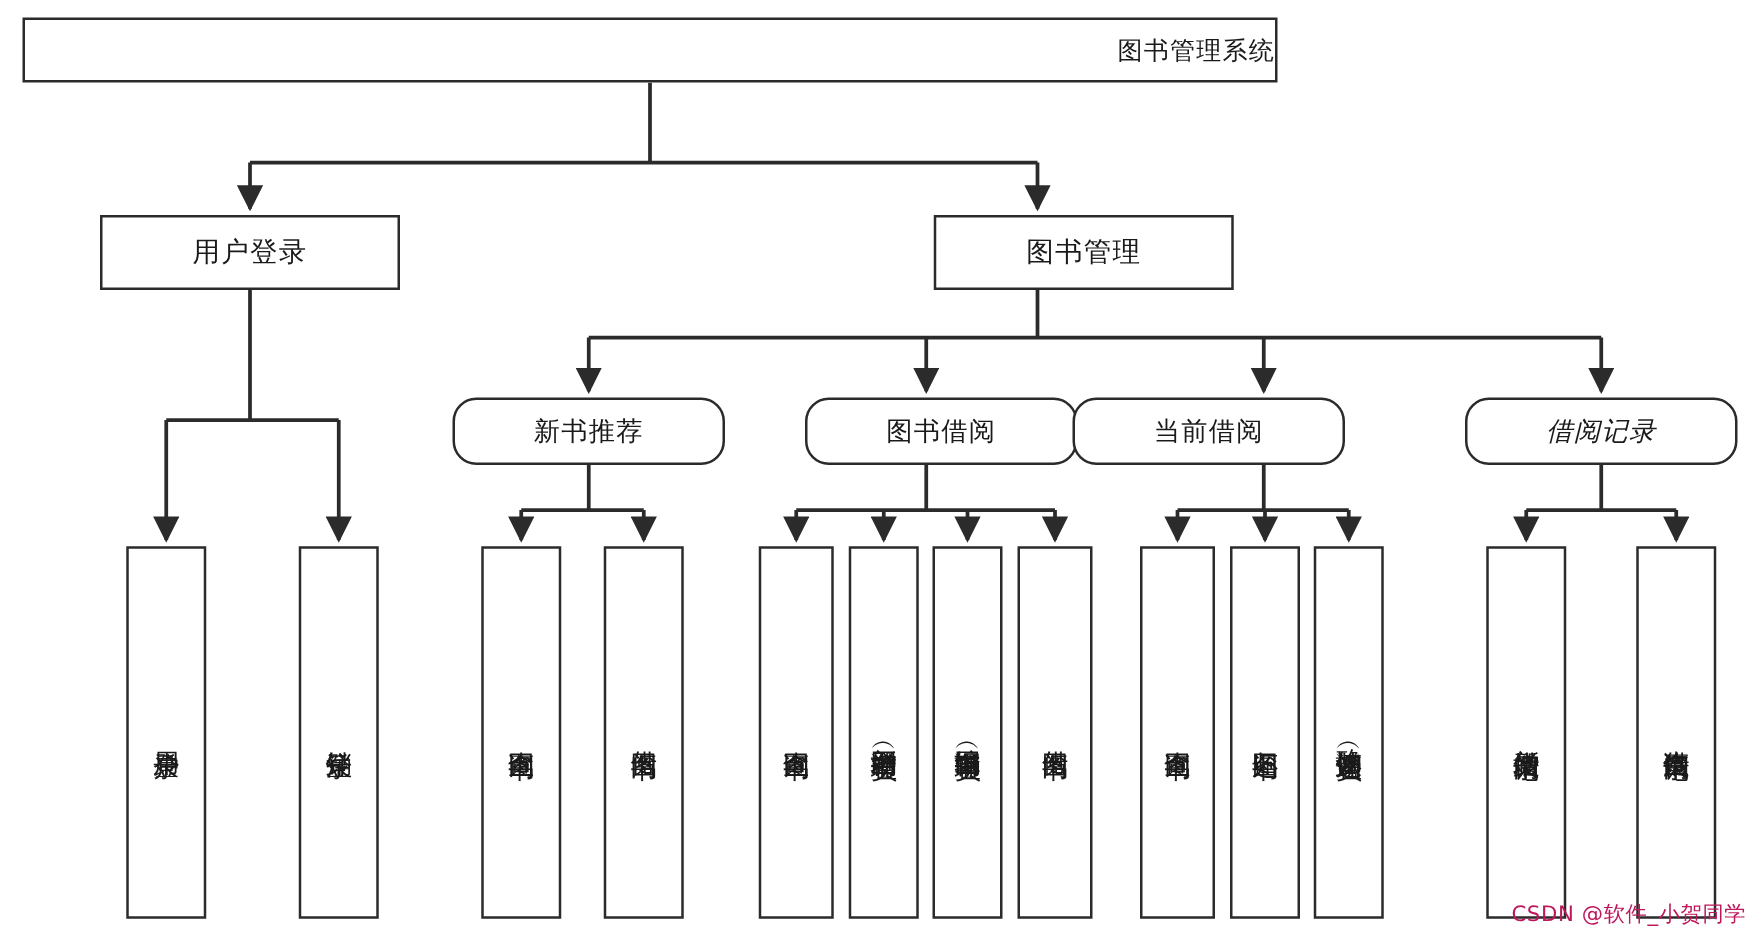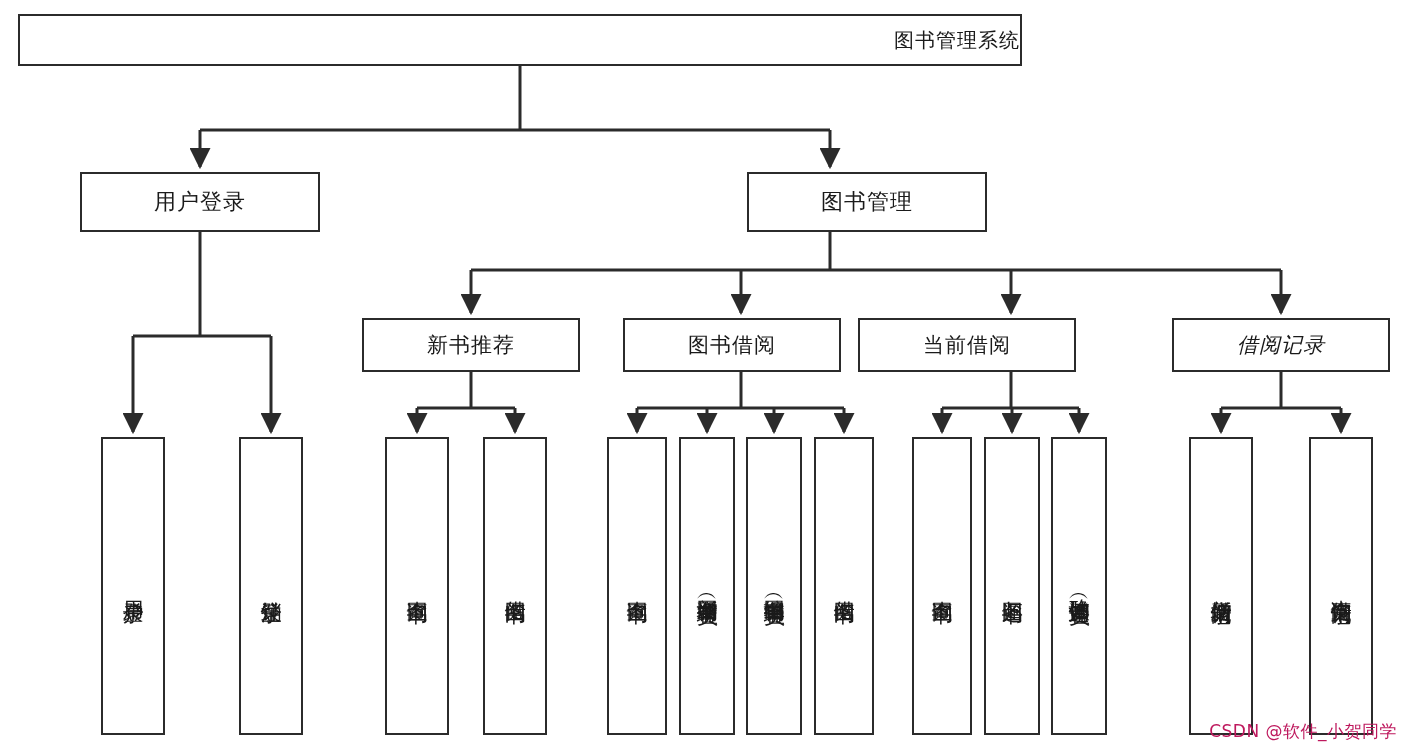--- a/index.html
+++ b/index.html
@@ -38,20 +38,21 @@
   }
   .node.root {
     font-size: 20px;
     justify-content: flex-end;
   }
   .node.level1 {
     font-size: 22px;
   }
   .node.level2 {
     font-size: 21px;
+    border-radius: 19px;
   }
   .node.leaf {
     font-size: 21px;
     padding: 6px 2px;
   }
   .node.leaf .vtext {
     writing-mode: vertical-rl;
     text-orientation: upright;
     line-height: 1.06;
     letter-spacing: 1px;
@@ -134,21 +135,21 @@
   <div class="node level1" id="node-l1-0" style="left: 80px; top: 172px; width: 240px; height: 60px;">
     <span class="htext">用户登录</span>
   </div>
   <div class="node level1" id="node-l1-1" style="left: 710px; top: 172px; width: 240px; height: 60px; margin-left: 37px;">
     <span class="htext">图书管理</span>
   </div>
 
   <div class="node level2" id="node-l2-0" style="left: 362px; top: 318px; width: 218px; height: 54px;">
     <span class="htext">新书推荐</span>
   </div>
-  <div class="node level2" id="node-l2-1" style="left: 623px; top: 318px; width: 218px; height: 54px;">
+  <div class="node level2" id="node-l2-1" style="left: 644px; top: 318px; width: 218px; height: 54px;">
     <span class="htext">图书借阅</span>
   </div>
   <div class="node level2" id="node-l2-2" style="left: 858px; top: 318px; width: 218px; height: 54px;">
     <span class="htext">当前借阅</span>
   </div>
   <div class="node level2" id="node-l2-3" style="left: 1172px; top: 318px; width: 218px; height: 54px; font-style: italic;">
     <span class="htext">借阅记录</span>
   </div>
 
   <div class="node leaf" id="node-leaf-0" style="left: 101px; top: 437px; width: 64px; height: 298px;">

